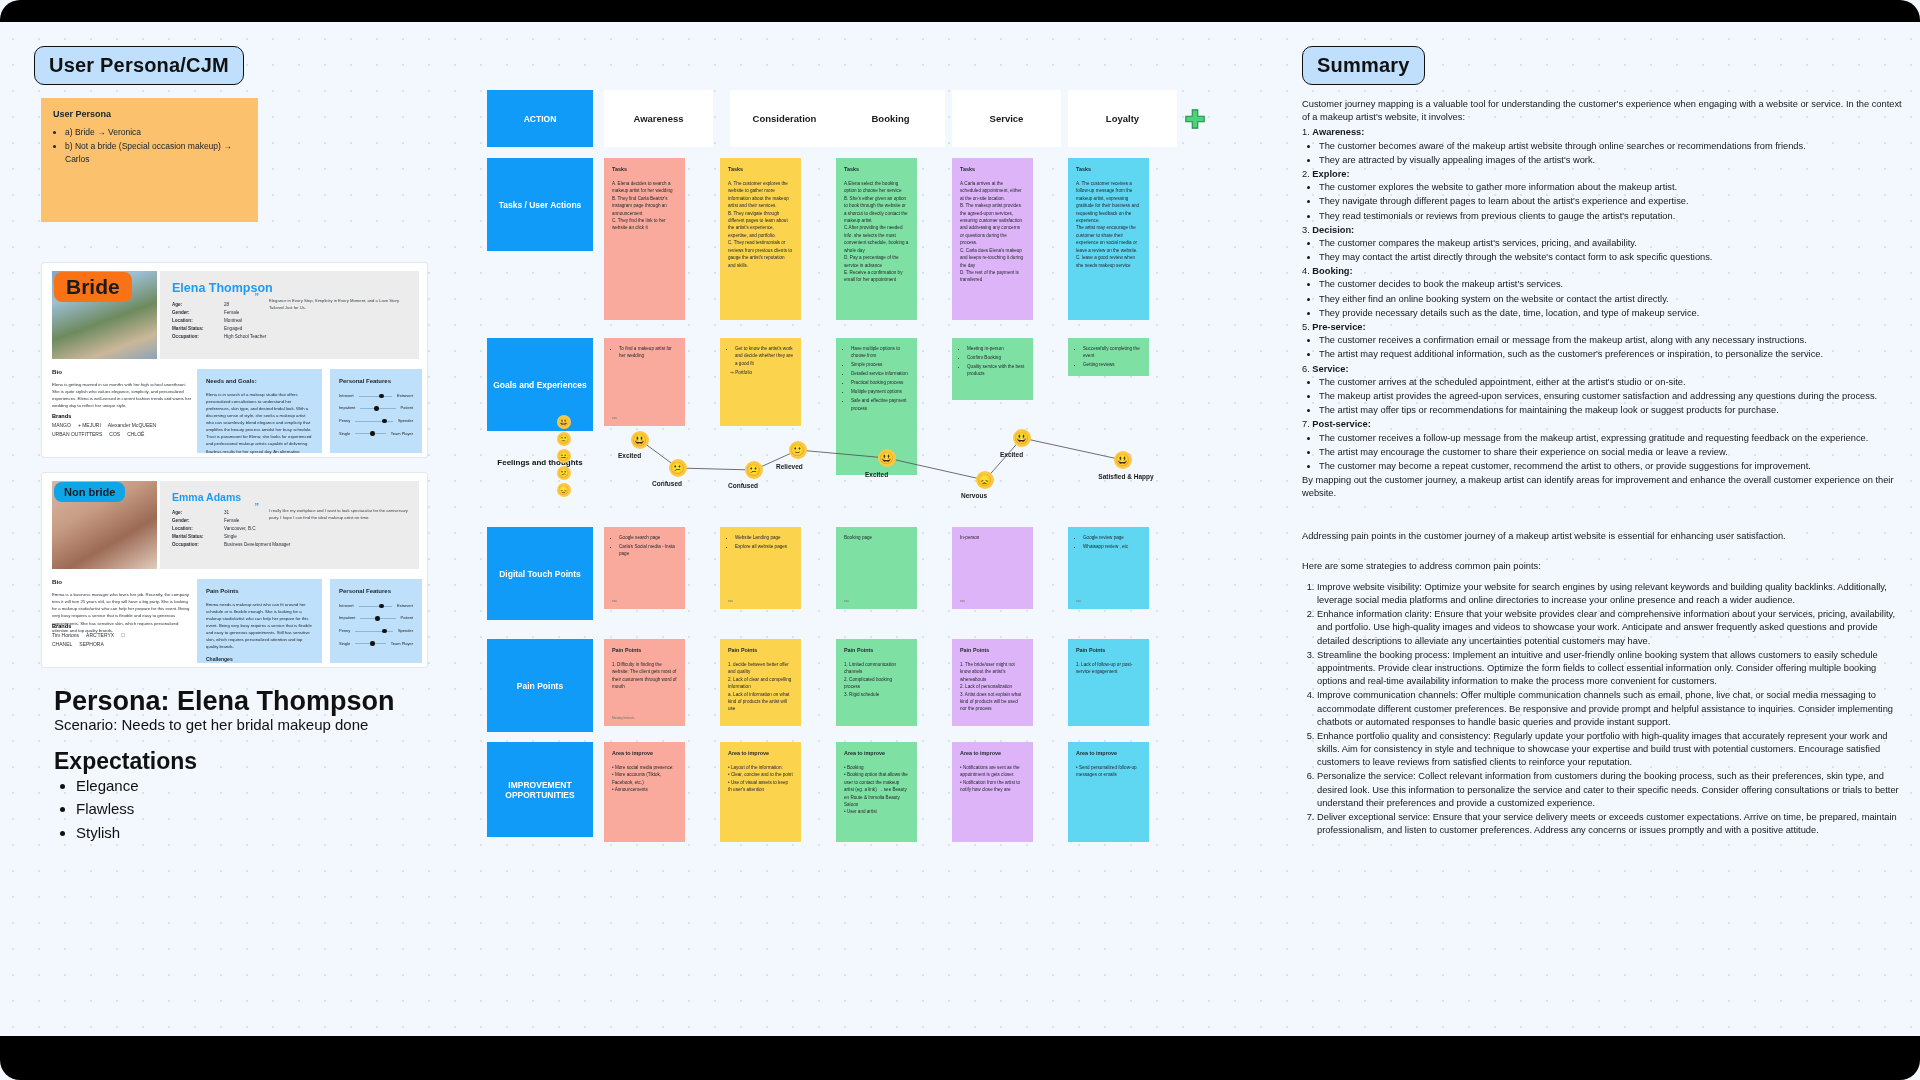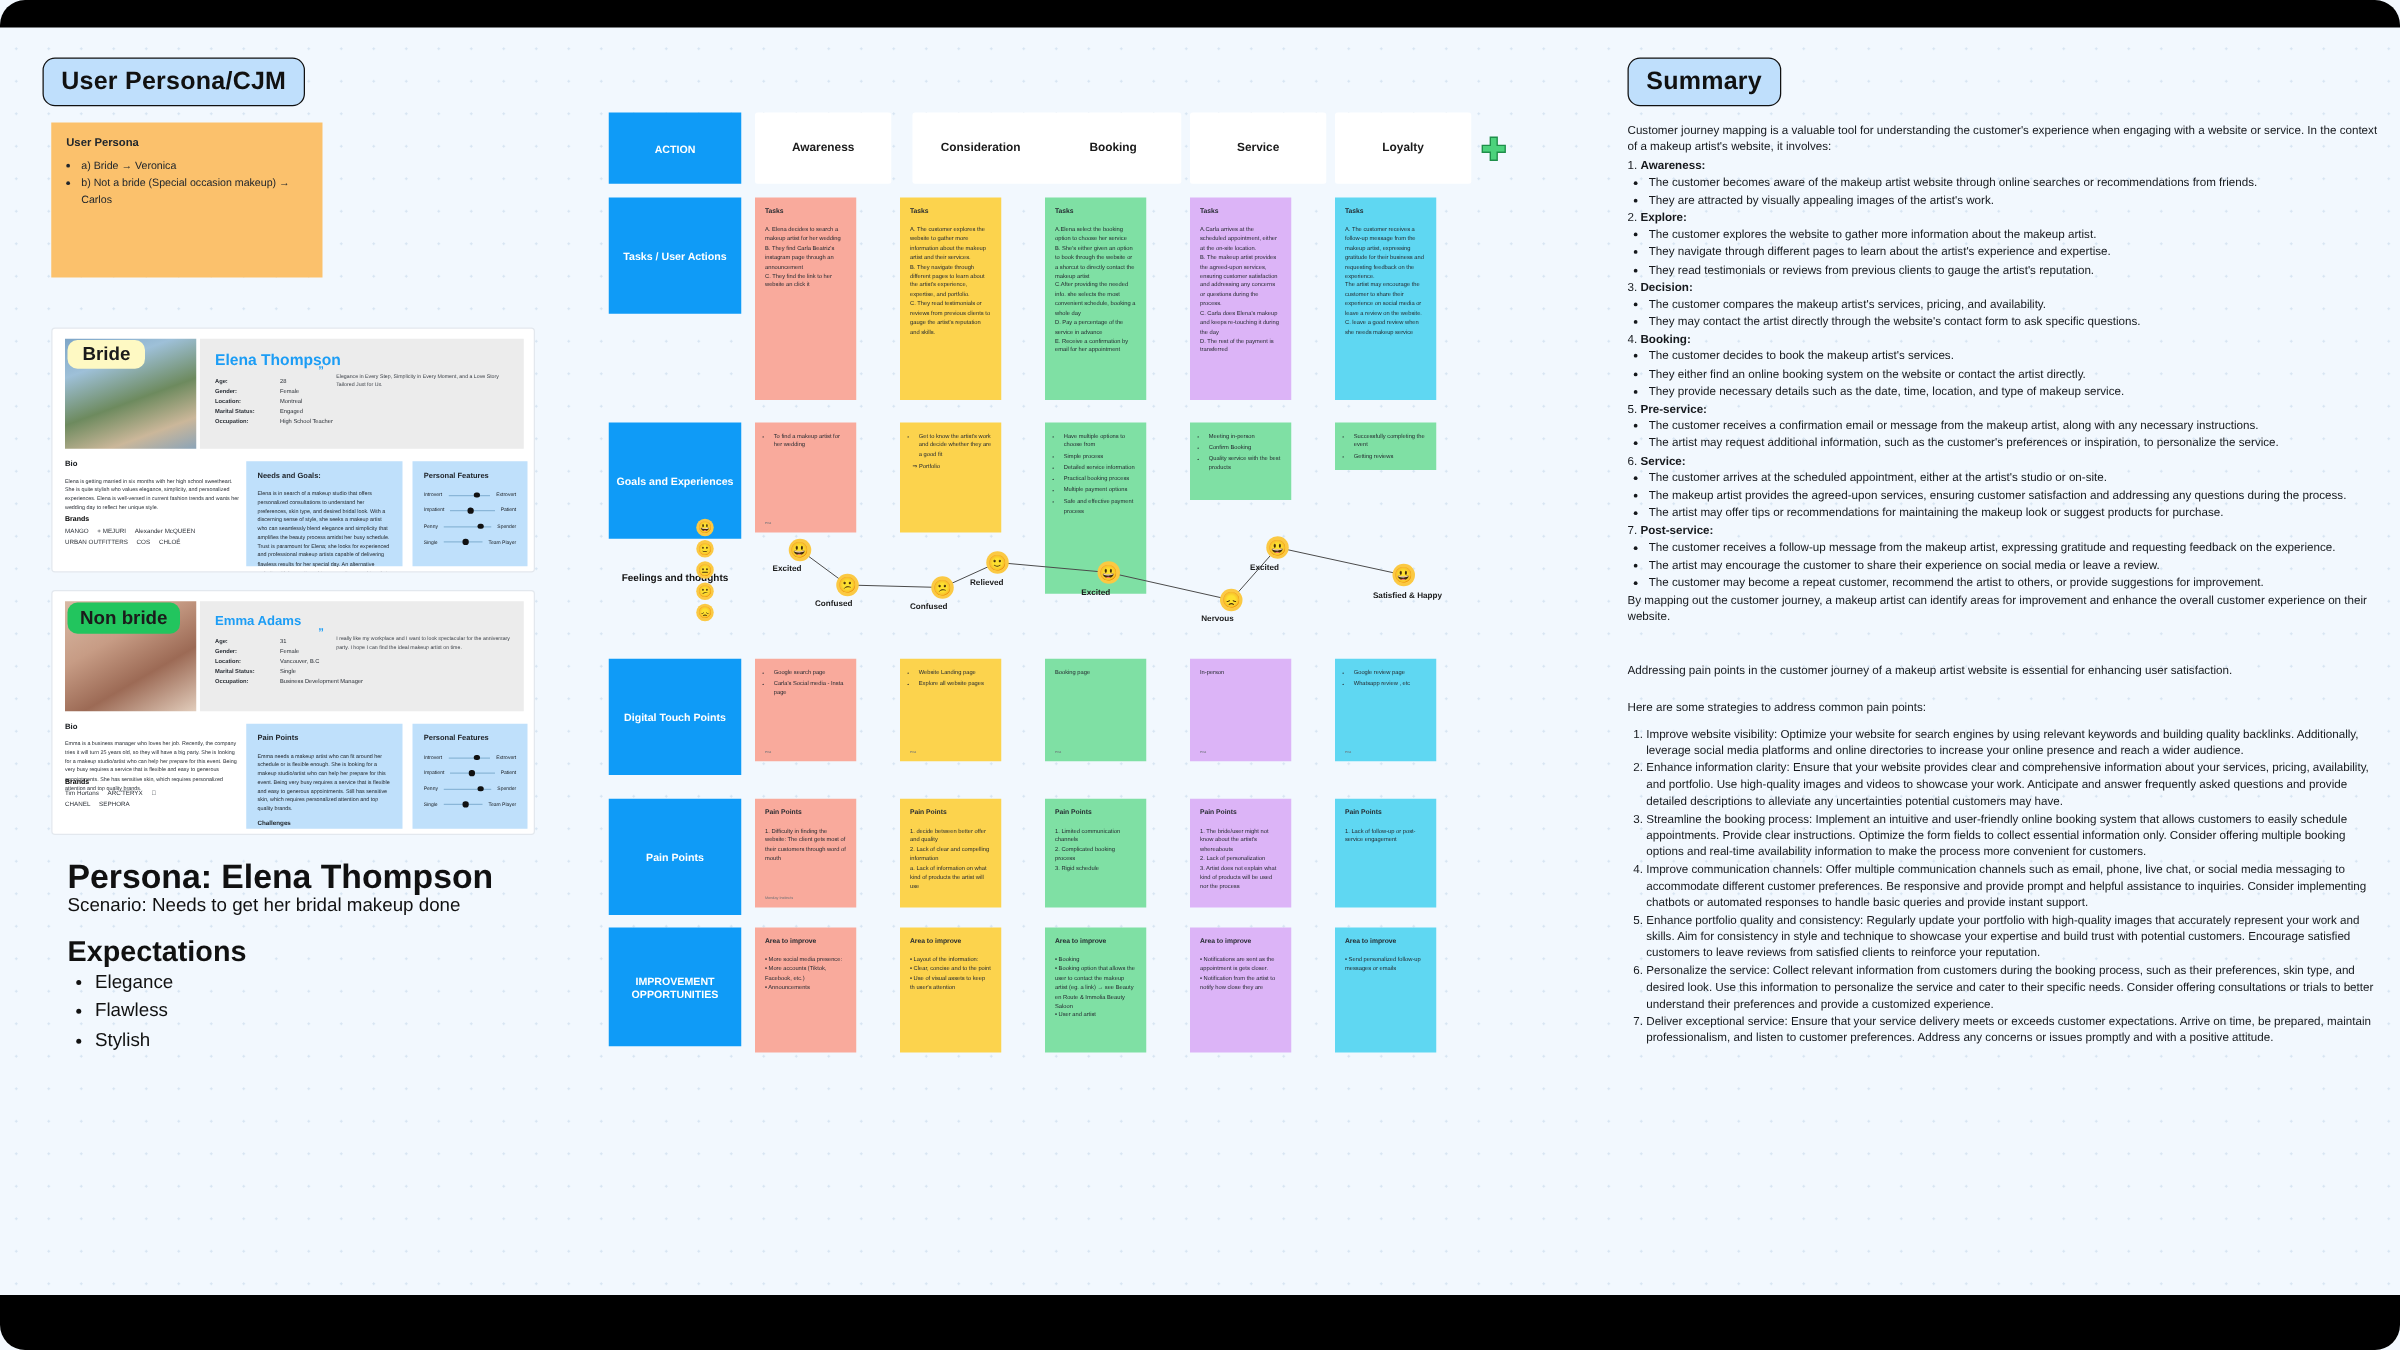--- a/index.html
+++ b/index.html
@@ -53,24 +53,24 @@
     background: #ffffff;
     border: 1px solid #e3e8ee;
     border-radius: 3px;
     overflow: hidden;
   }
   #persona-bride { left: 41px; top: 262px; width: 387px; height: 196px; }
   #persona-nonbride { left: 41px; top: 472px; width: 387px; height: 196px; }
 
   .pc-badge {
     position:absolute; left: 12px; top: 9px; z-index: 4;
-    background:#fef9c3; border-radius:8px; padding:3px 12px;
-    font-size:15px; font-weight:bold; color:#1b1b1b;
-  }
-  #persona-nonbride .pc-badge { background:#22c55e; font-size:15px; padding:4px 10px; }
+    background:#f97316; border-radius:8px; padding:3px 12px;
+    font-size:21px; font-weight:bold; color:#1b1b1b;
+  }
+  #persona-nonbride .pc-badge { background:#0ea5e9; font-size:11px; padding:4px 10px; }
   .pc-photo {
     position:absolute; left: 10px; top: 8px; width:105px; height:88px;
     background: linear-gradient(160deg,#7ea6c8 0%,#9ec0d8 25%,#6d8a5e 55%,#cbb79a 80%,#8ba4b8 100%);
   }
   #persona-nonbride .pc-photo {
     background: linear-gradient(150deg,#d8b9a4 0%,#c79c85 35%,#9c6a55 65%,#e2cdbc 100%);
   }
   .pc-head {
     position:absolute; left:118px; top:8px; right:8px; height:88px;
     background:#ececec; padding:10px 12px;

